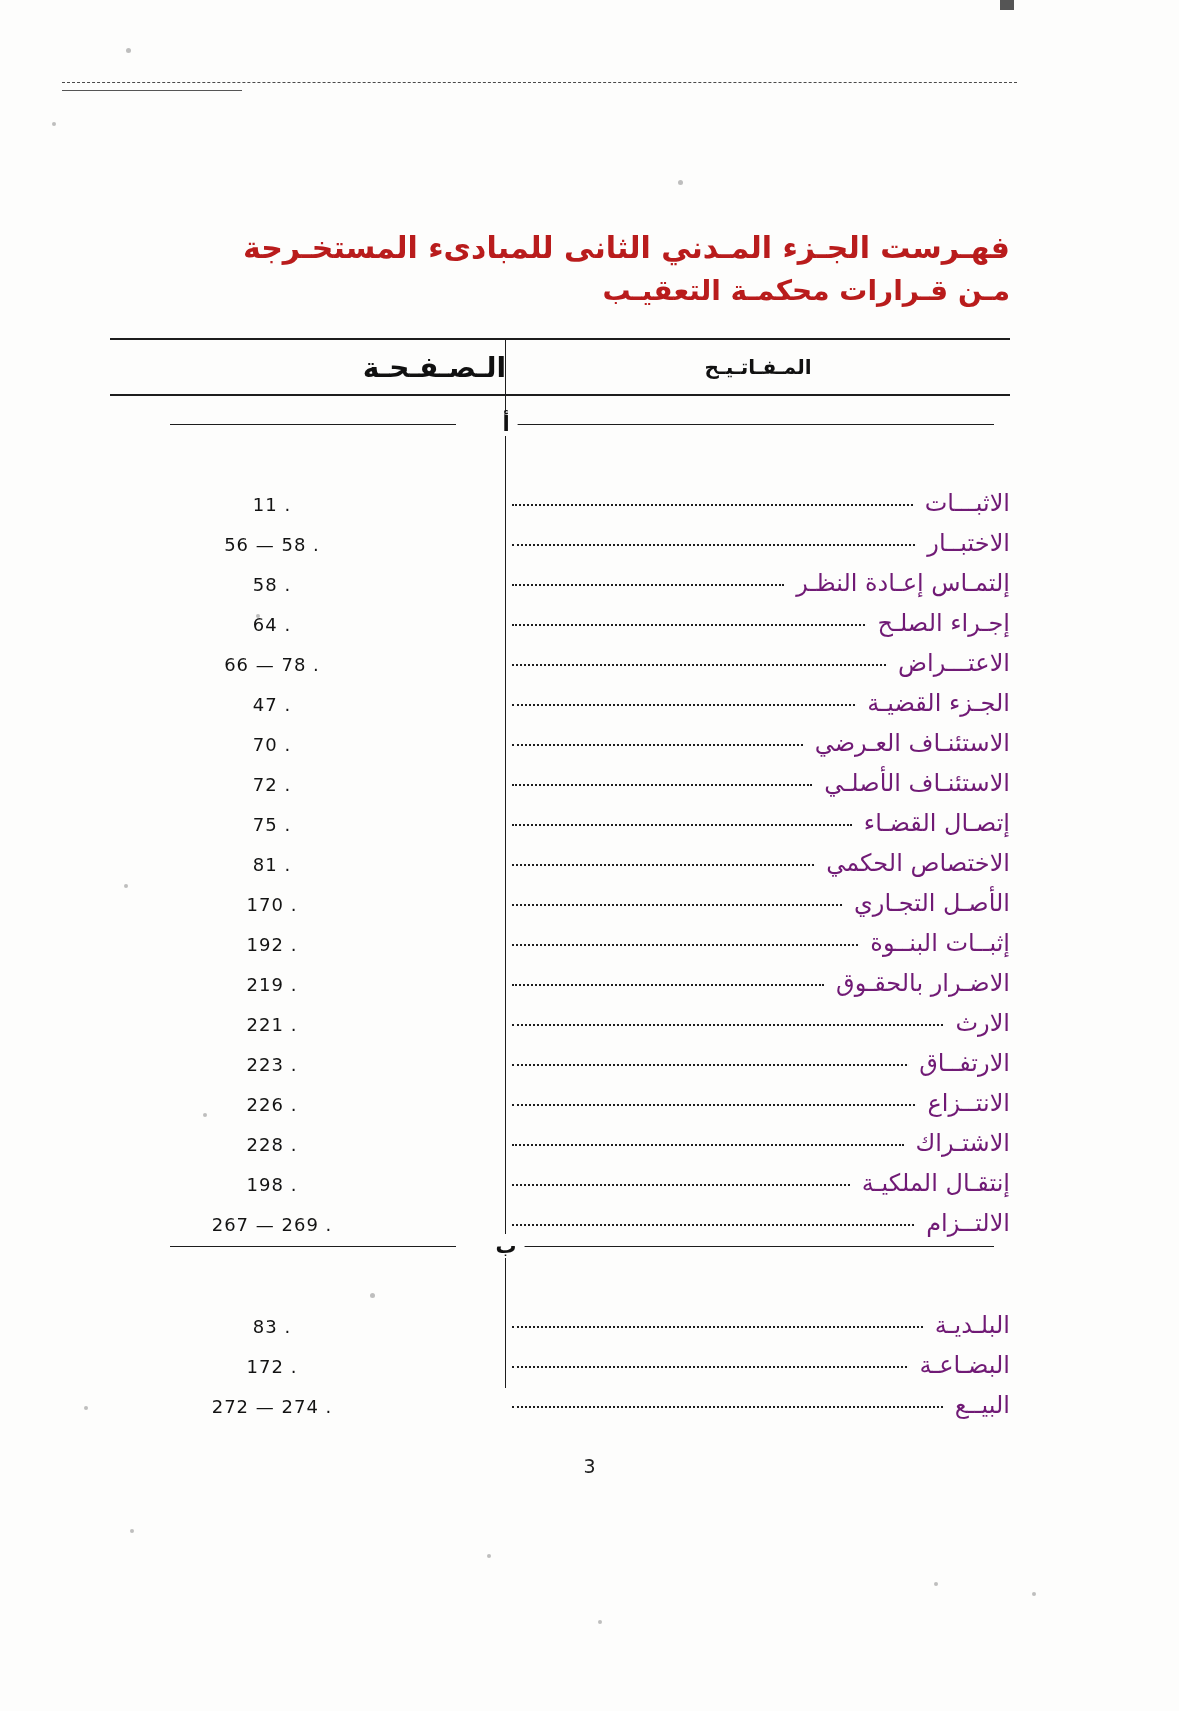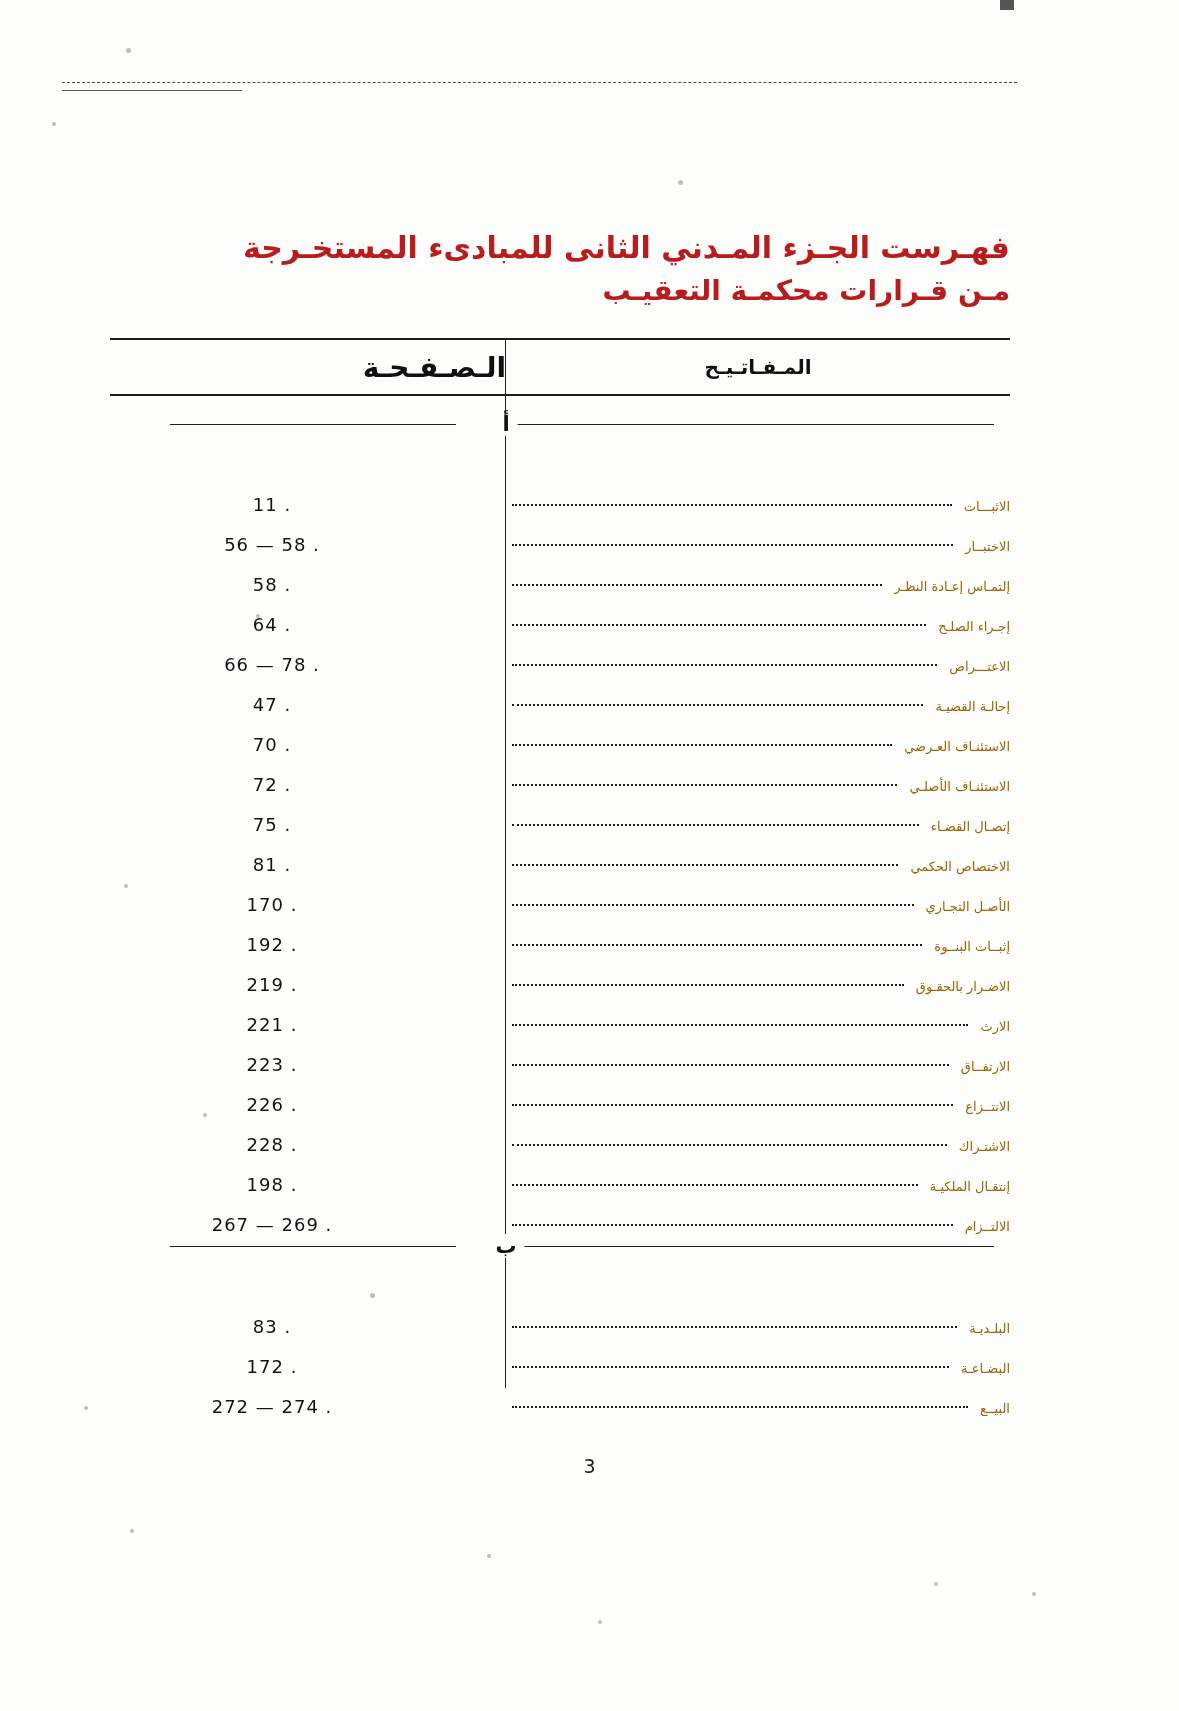--- a/index.html
+++ b/index.html
@@ -179,23 +179,23 @@
     align-items: baseline;
     height: 40px;
   }
   .entry .key-cell {
     flex: 0 0 56%;
     display: flex;
     align-items: baseline;
     padding-left: 18px;
   }
   .entry .key-label {
-    font-size: 13px;
+    font-size: 24px;
     white-space: nowrap;
-    color: #a16207;
+    color: #701a75;
     letter-spacing: .5px;
   }
   .entry .leader {
     flex: 1;
     margin: 0 12px 0 6px;
     border-bottom: 2.5px dotted #1d1d1d;
     transform: translateY(-5px);
   }
   .entry .page-cell {
     flex: 1;
@@ -300,21 +300,21 @@
         </div>
         <div class="entry">
           <div class="key-cell">
             <span class="key-label">الاعتـــراض</span>
             <span class="leader"></span>
           </div>
           <div class="page-cell">66 — 78 .</div>
         </div>
         <div class="entry">
           <div class="key-cell">
-            <span class="key-label">إحالـة القضيـة</span>
+            <span class="key-label">الجـزء القضيـة</span>
             <span class="leader"></span>
           </div>
           <div class="page-cell">47 .</div>
         </div>
         <div class="entry">
           <div class="key-cell">
             <span class="key-label">الاستئنـاف العـرضي</span>
             <span class="leader"></span>
           </div>
           <div class="page-cell">70 .</div>

